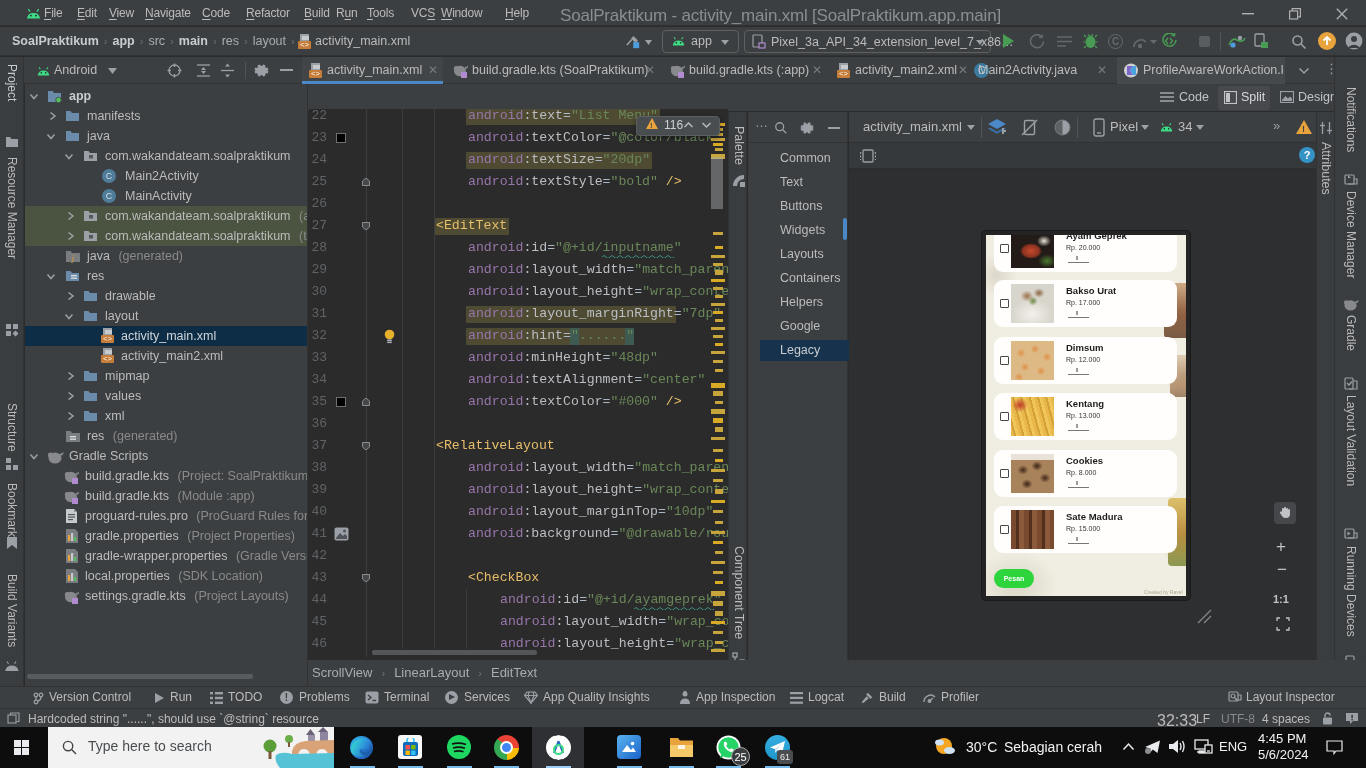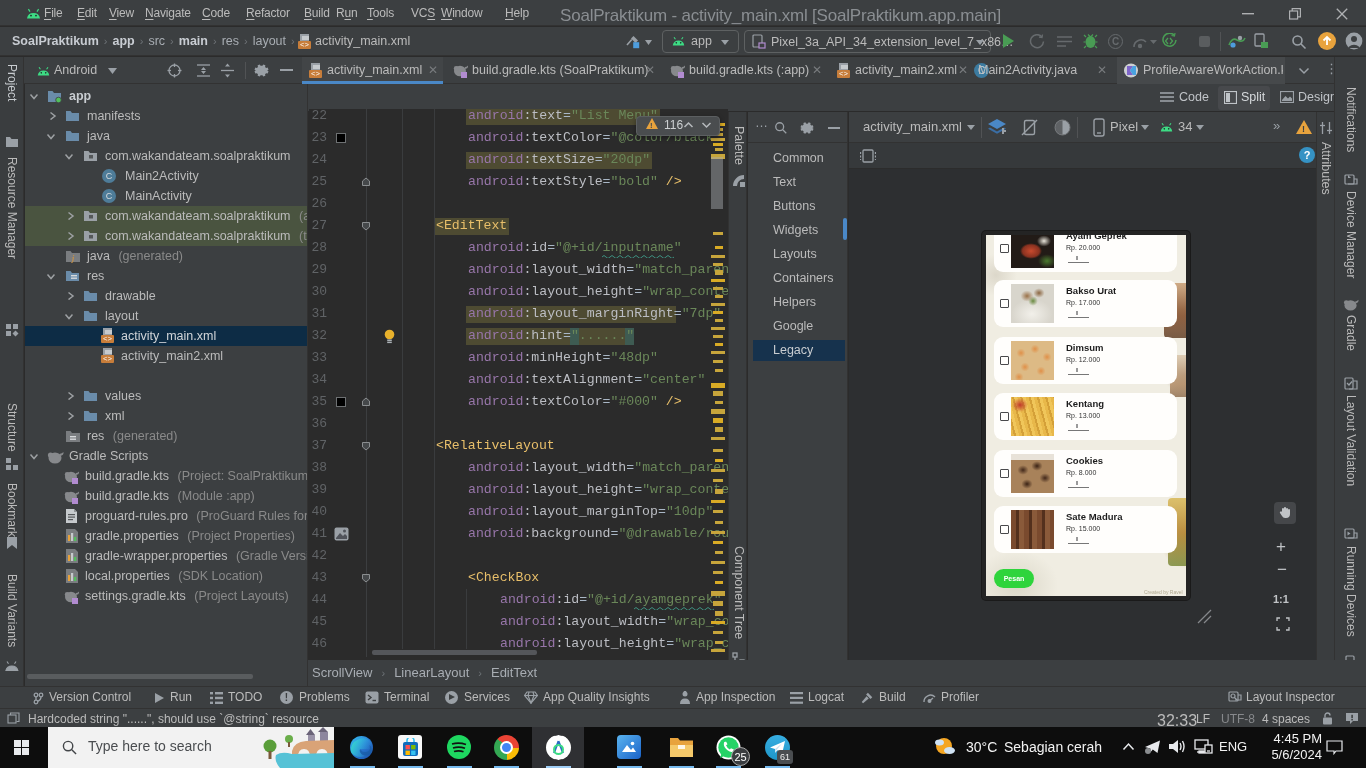--- a/index.html
+++ b/index.html
@@ -29,21 +29,21 @@
 .lnum{position:absolute;width:40px;text-align:right;color:#606366;font-family:"Liberation Mono",monospace;font-size:13px}
 .cline{position:absolute;height:22px;line-height:22px}
 .attr{color:#9876aa}
 .aname{color:#bcbec4}
 .eq{color:#a9b7c6}
 .str{color:#6a8759}
 .tag{color:#e8bf6a}
 
 #palstrip{left:728px;top:112px;width:19px;height:548px;background:#3a3d3f;border-right:1px solid #323232;border-left:1px solid #323232}
 #palette{left:748px;top:112px;width:100px;height:548px;background:#3c3f41;border-right:1px solid #323232}
-.pitem{position:absolute;left:5px;width:92px;height:21px;line-height:21px;padding-left:20px;font-size:12.5px;color:#bbbbbb}
+.pitem{position:absolute;left:12px;width:92px;height:21px;line-height:21px;padding-left:20px;font-size:12.5px;color:#bbbbbb}
 
 #design{left:849px;top:112px;width:467px;height:548px;background:#2d2f31}
 #dtoolbar{position:absolute;left:0;top:0;width:467px;height:31px;background:#3c3f41;border-bottom:1px solid #323232}
 #dtoolbar2{position:absolute;left:0;top:31px;width:467px;height:26px;background:#36393b;border-bottom:1px solid #2c2c2c}
 #attrstrip{left:1316px;top:112px;width:18px;height:548px;background:#3a3d3f;border-left:1px solid #323232}
 #rightstrip{left:1334px;top:57px;width:32px;height:651px;background:#3a3d3f;border-left:1px solid #323232}
 
 #crumbs2{left:308px;top:660px;width:1058px;height:26px;background:#3c3f41}
 #toolrow{left:0;top:686px;width:1366px;height:22px;background:#3c3f41;border-top:1px solid #323232}
 .titem{position:absolute;top:3px;font-size:12px;color:#bbbbbb;white-space:nowrap}
@@ -414,20 +414,29 @@
         <span class="abs" style="left:96px;color:#d0d4d8">activity_main.xml</span>
       </div>
  <div class="trow" style="top:262px">
         <svg class="abs" style="left:75px;top:2px" width="15" height="15" viewBox="0 0 15 15">
           <rect x="3" y="0" width="9" height="8" fill="#9aa0a6"></rect>
           <rect x="5" y="2" width="7" height="4" fill="#c6cacd"></rect>
           <rect x="1" y="7" width="13" height="8" rx="1" fill="#c77d3a"></rect>
           <text x="7.5" y="13.2" font-size="7.5" fill="#fff" text-anchor="middle" font-family="Liberation Mono">&lt;&gt;</text>
         </svg>
         <span class="abs" style="left:96px">activity_main2.xml</span>
+      </div>
+ <div class="trow" style="top:282px">
+        <svg class="abs" style="left:41px;top:5px" width="9" height="9">
+          <path d="M2.5 1.5 L7 5 L2.5 8.5" fill="none" stroke="#9da0a3" stroke-width="1.5"></path>
+        </svg>
+        <svg class="abs" style="left:58px;top:3px" width="15" height="13" viewBox="0 0 15 13">
+          <path d="M1 2 h4.5 l1.5 2 H14 v8 H1 z" fill="#6a8caa"></path>
+        </svg>
+        <span class="abs" style="left:80px">mipmap</span>
       </div>
  <div class="trow" style="top:302px">
         <svg class="abs" style="left:41px;top:5px" width="9" height="9">
           <path d="M2.5 1.5 L7 5 L2.5 8.5" fill="none" stroke="#9da0a3" stroke-width="1.5"></path>
         </svg>
         <svg class="abs" style="left:58px;top:3px" width="15" height="13" viewBox="0 0 15 13">
           <path d="M1 2 h4.5 l1.5 2 H14 v8 H1 z" fill="#6a8caa"></path>
         </svg>
         <span class="abs" style="left:80px">values</span>
       </div>
@@ -1124,18 +1133,18 @@
         <path d="M12 5 Q14 8.5 12 12 M14.5 3 Q17.5 8.5 14.5 14" fill="none" stroke="#e8eaed" stroke-width="1.4"></path>
       </svg>
  <svg class="abs" style="left:1194px;top:12px" width="19" height="15" viewBox="0 0 19 15" fill="none" stroke="#e8eaed" stroke-width="1.3">
         <rect x="1" y="1" width="13" height="9"></rect>
         <rect x="5" y="12" width="5" height="2" fill="#e8eaed"></rect>
         <line x1="3" y1="13" x2="12" y2="13"></line>
         <rect x="11" y="6" width="7" height="8" fill="#0d0d0d" stroke="#e8eaed"></rect>
         <line x1="13" y1="12" x2="16" y2="12"></line>
       </svg>
  <span class="abs" style="left:1219px;top:12px;color:#f2f2f2;font-size:13px">ENG</span>
- <span class="abs" style="left:1258px;top:4px;width:64px;height:34px;text-align:right;color:#f2f2f2;font-size:13px;line-height:16px">4:45 PM<br>5/6/2024</span>
+ <span class="abs" style="left:1258px;top:4px;width:64px;height:34px;text-align:left;color:#f2f2f2;font-size:13px;line-height:16px">4:45 PM<br>5/6/2024</span>
  <svg class="abs" style="left:1326px;top:13px" width="17" height="15" viewBox="0 0 17 15" fill="none" stroke="#e8eaed" stroke-width="1.2">
         <path d="M1 1 H16 V11 H10 L8 13.5 V11 H1 Z"></path>
       </svg>
 </div>
 
 </div>
 </body></html>

